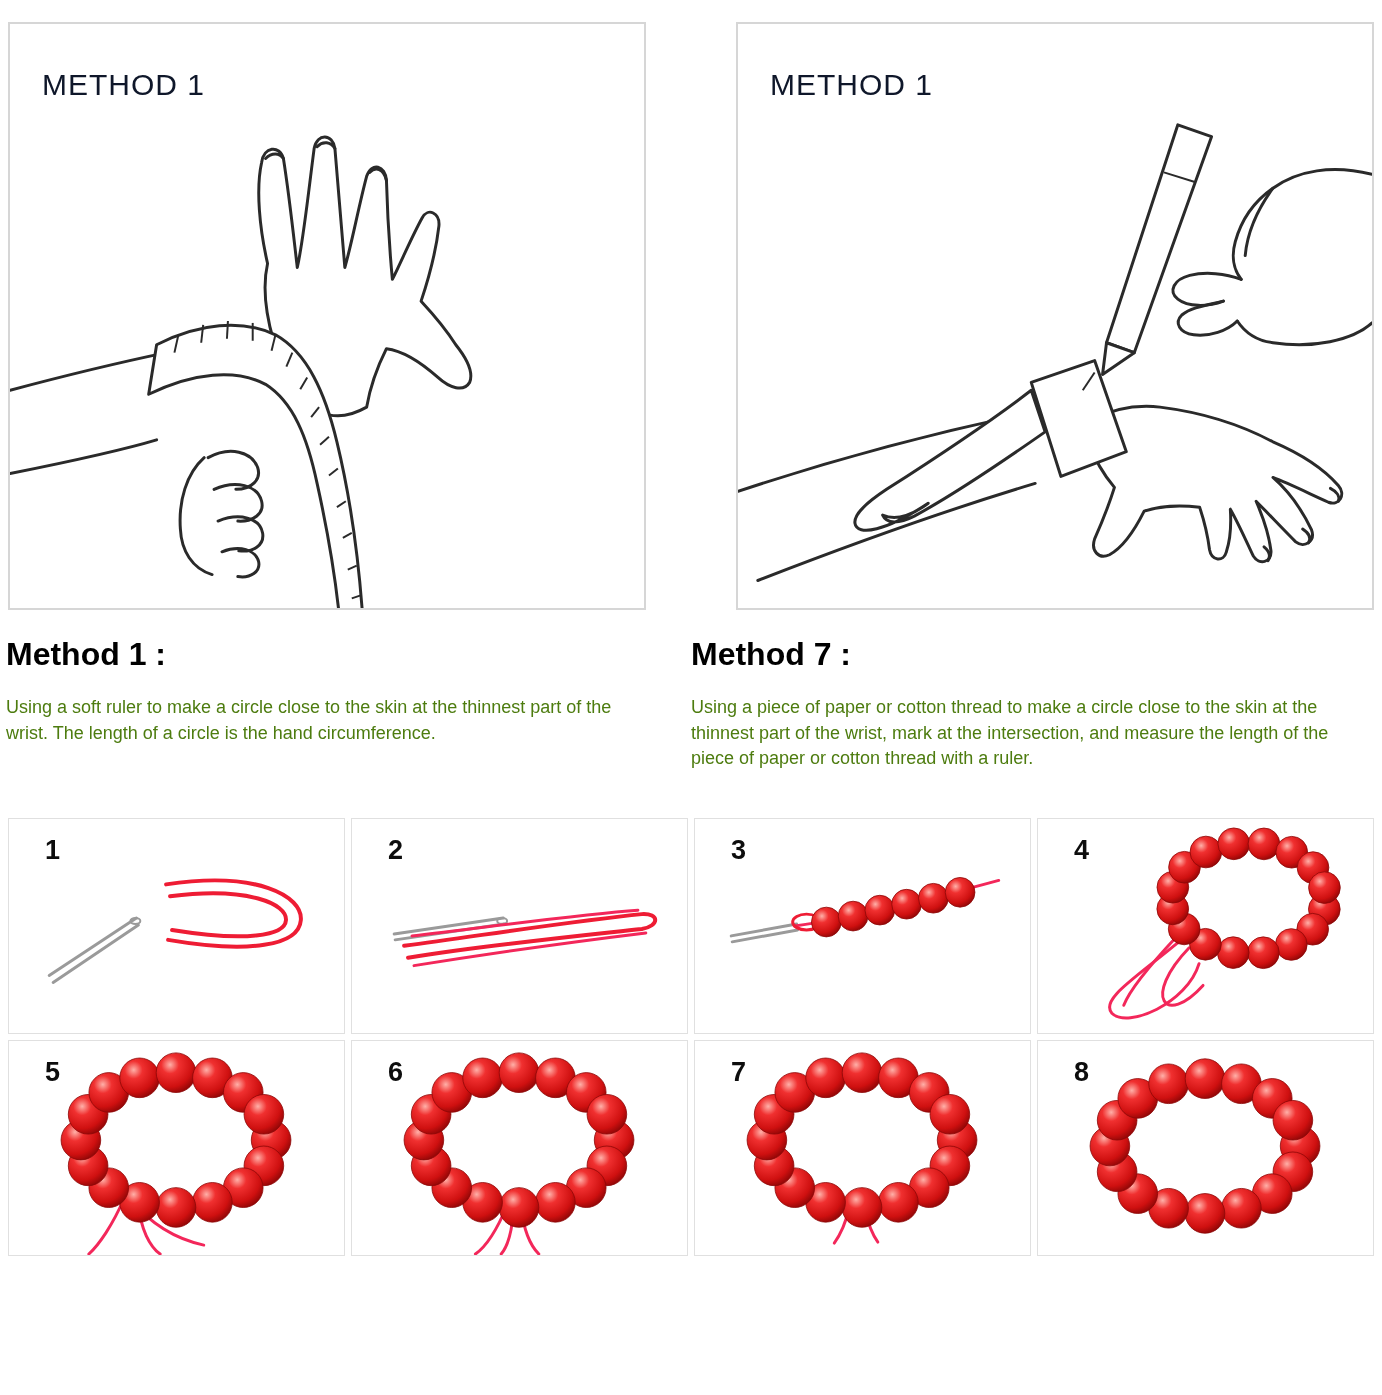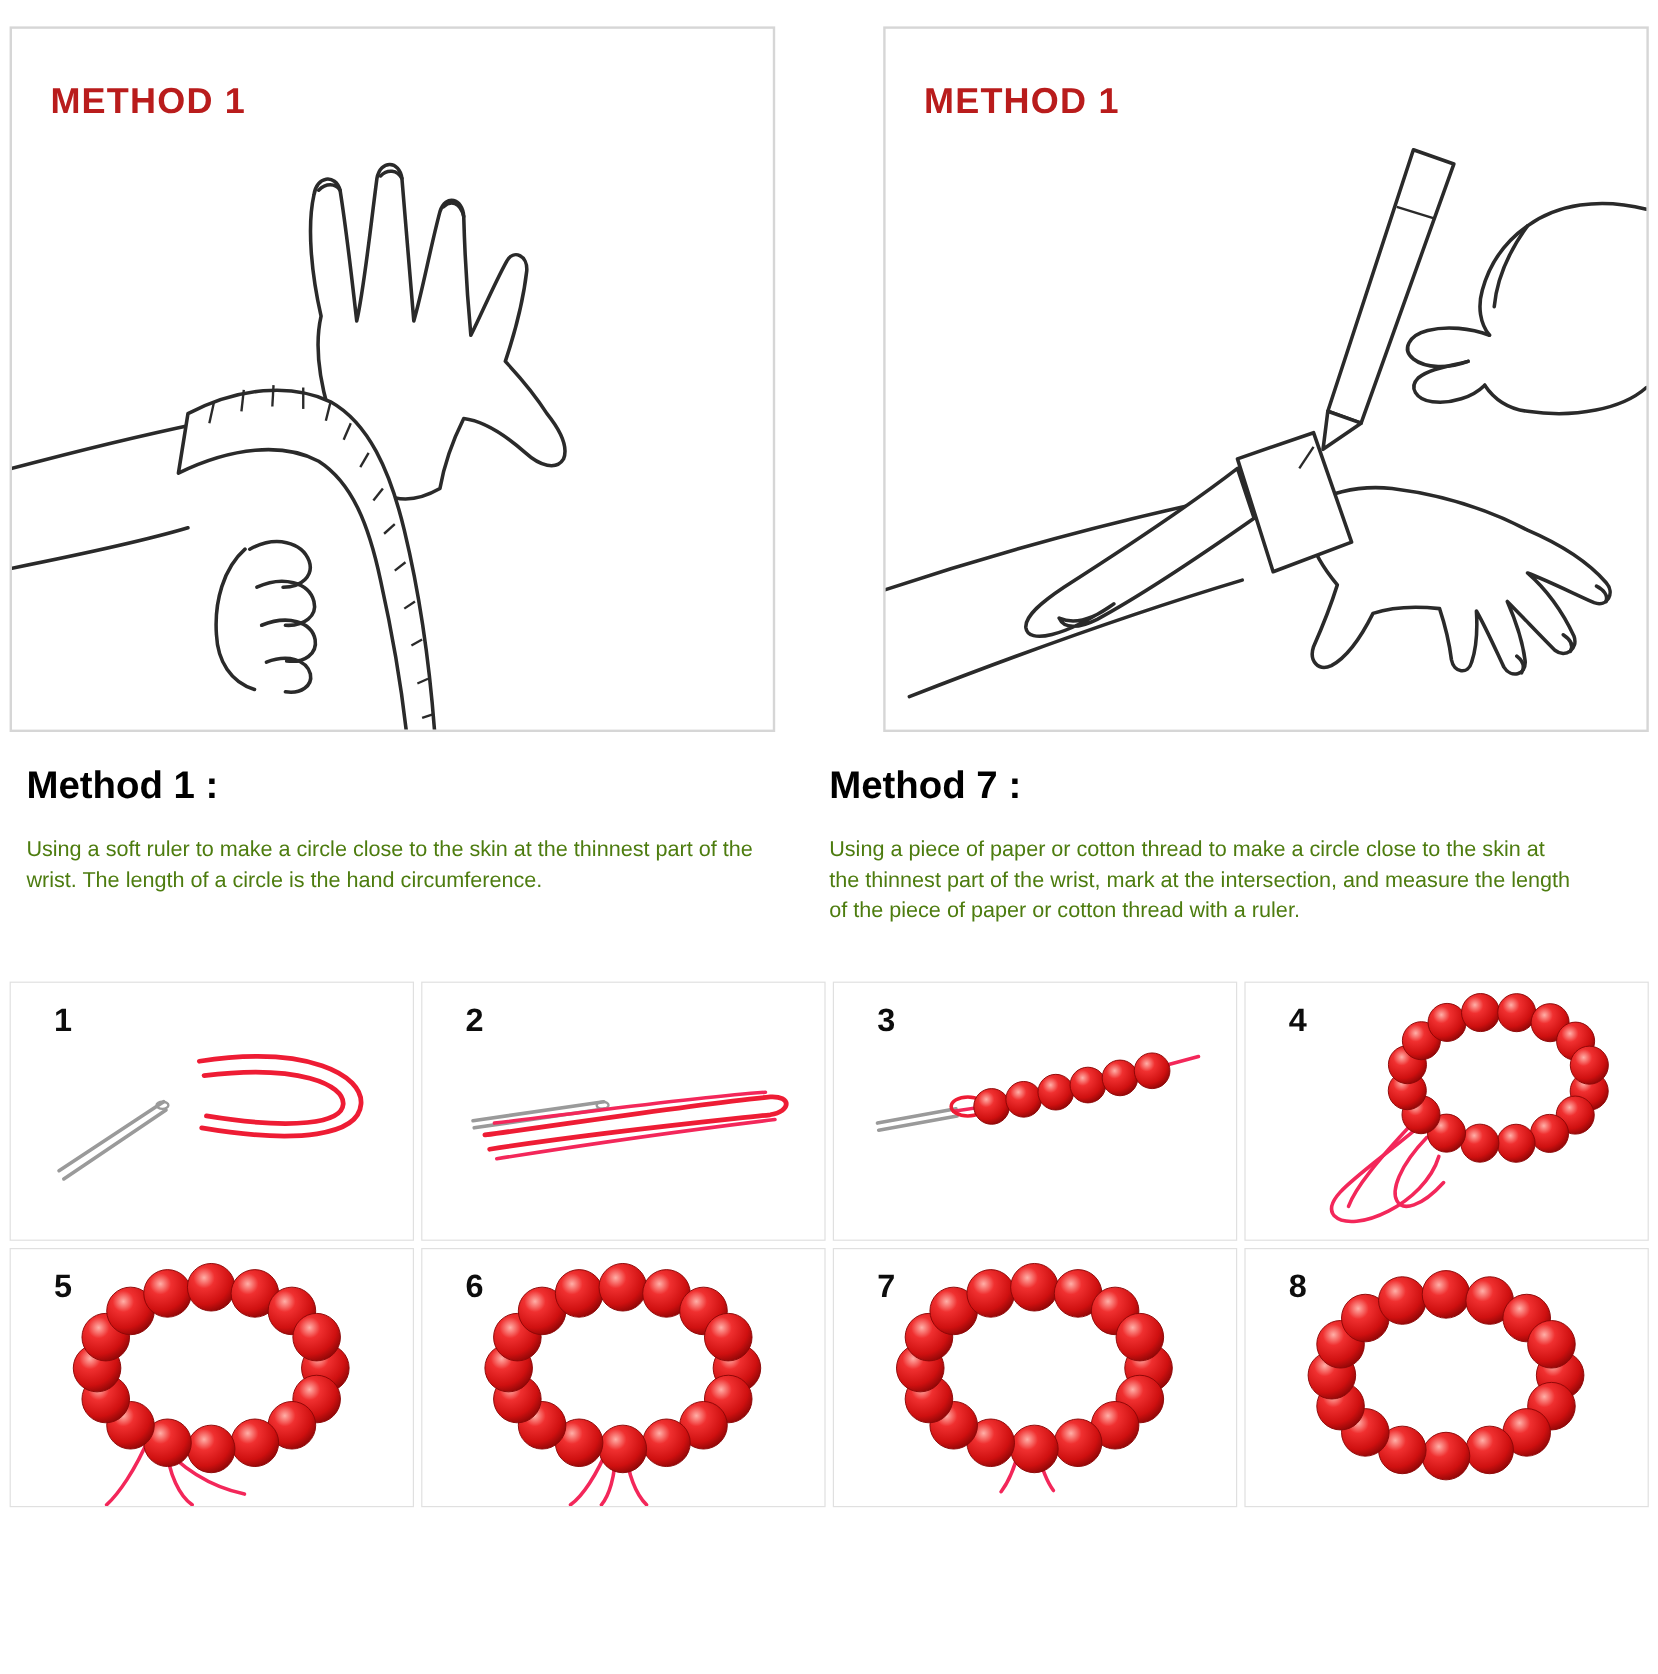--- a/index.html
+++ b/index.html
@@ -2,26 +2,26 @@
 <html><head>
 <meta charset="utf-8">
 <style>
   html,body{margin:0;padding:0;background:#fff;}
   .page{position:relative;width:1382px;height:1395px;background:#fff;overflow:hidden;
         font-family:"Liberation Sans",sans-serif;color:#111;}
   .title{font-family:"DejaVu Serif","Liberation Serif",serif;font-size:60px;font-weight:400;
          text-align:center;padding-top:8px;letter-spacing:1px;color:#0c0c0c;}
   .panels{display:flex;justify-content:space-between;padding:0 8px;margin-top:22px;}
   .panel{position:relative;width:638px;height:588px;border:2px solid #d6d6d6;background:#fff;box-sizing:border-box;}
-  .method-label{position:absolute;top:44px;left:32px;font-size:30px;font-weight:bold;color:#b91c1c;letter-spacing:1px;z-index:2;}
+  .method-label{position:absolute;top:44px;left:32px;font-size:30px;font-weight:normal;color:#0f172a;letter-spacing:1px;z-index:2;}
   .panel svg.illu{position:absolute;inset:0;width:100%;height:100%;}
   .line{fill:none;stroke:#2a2a2a;stroke-width:3;stroke-linecap:round;stroke-linejoin:round;}
   .fillwhite{fill:#ffffff;stroke:#2a2a2a;stroke-width:3;stroke-linejoin:round;}
   .tick{stroke:#2a2a2a;stroke-width:2;}
-  .texts{display:flex;padding:0 22px;margin-top:14px;}
+  .texts{display:flex;padding:0 6px;margin-top:14px;}
   .text-col{flex:1;box-sizing:border-box;padding-right:46px;}
   .text-col h2{font-size:32px;margin:12px 0 22px 0;color:#000;}
   .text-col p{font-size:18px;line-height:1.42;margin:0;color:#4d7c0f;}
   .steps{display:grid;grid-template-columns:repeat(4,337px);grid-auto-rows:216px;gap:6px;
          padding:0 8px;margin-top:46px;}
   .step-cell{position:relative;border:1px solid #e0e0e0;background:#fff;box-sizing:border-box;}
   .step-number{position:absolute;top:16px;left:36px;font-size:27px;font-weight:600;color:#0d0d0d;z-index:2;}
   .step-cell svg{position:absolute;inset:0;width:100%;height:100%;}
   .thread{fill:none;stroke:#ee1c34;stroke-width:4;stroke-linecap:round;}
   .thread-thin{fill:none;stroke:#f3275a;stroke-width:3;stroke-linecap:round;}

